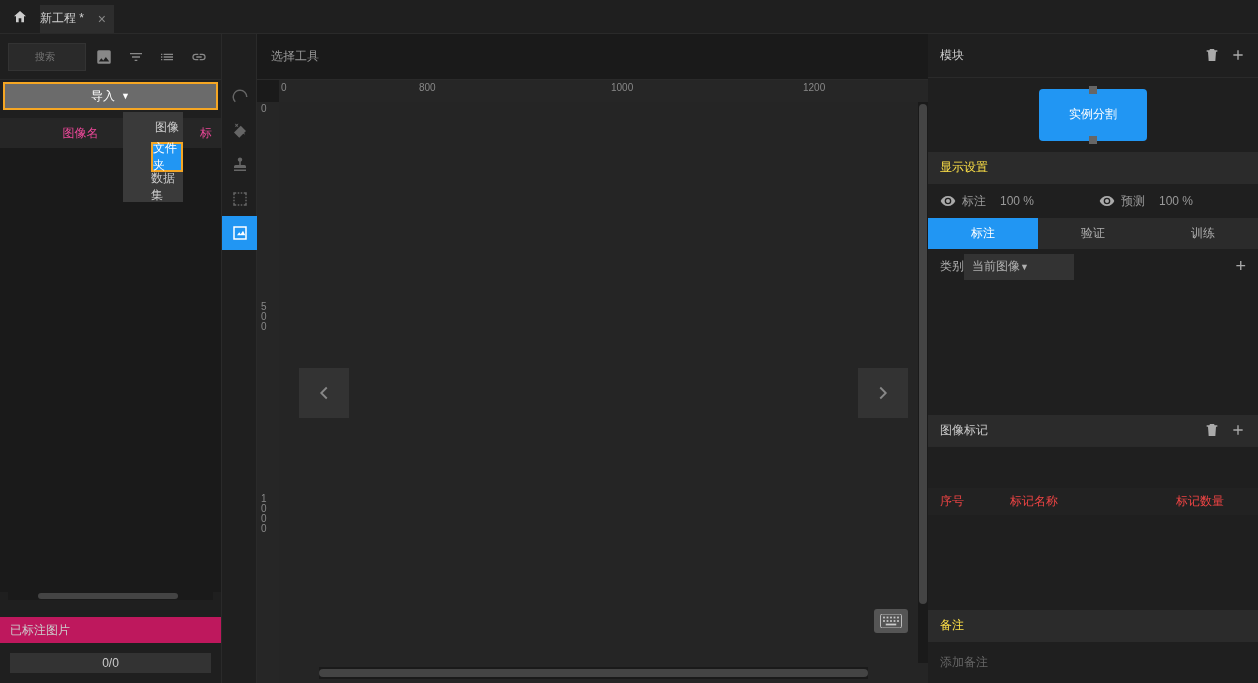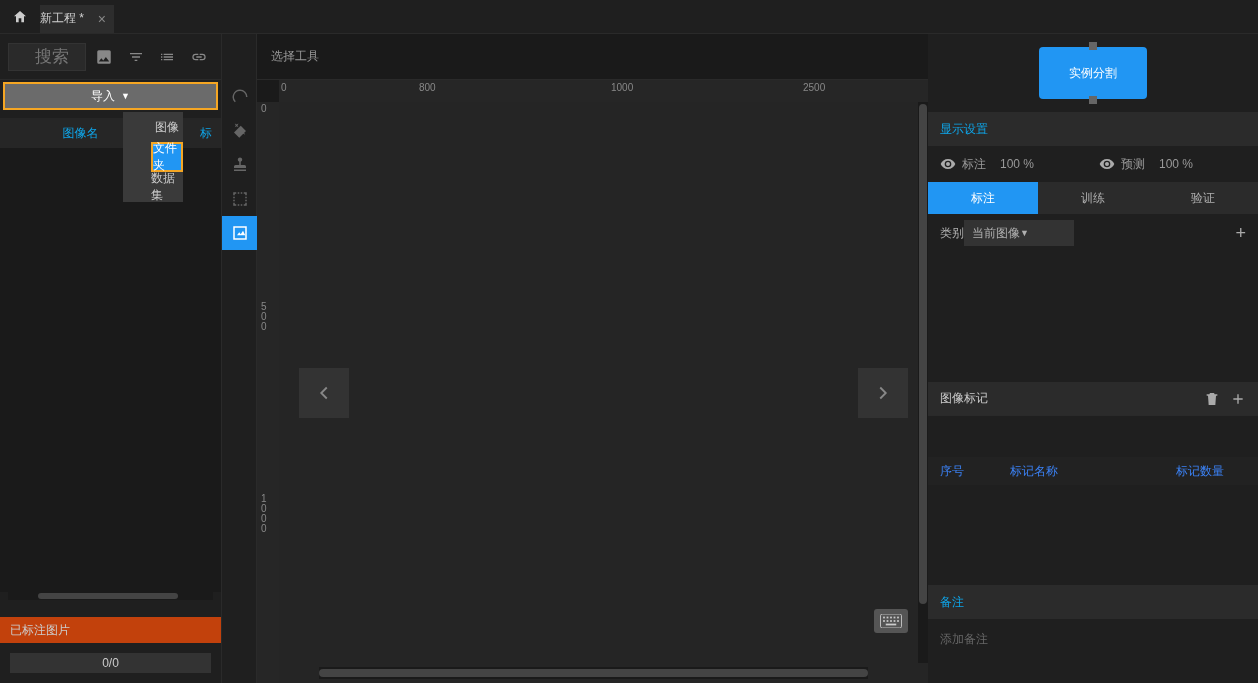--- a/index.html
+++ b/index.html
@@ -76,21 +76,21 @@
       height: 28px;
       padding: 0 6px;
       width: 78px;
       border: 1px solid #333;
     }
     .search-box svg { width: 14px; height: 14px; fill: #aaa; }
     .search-input {
       background: none;
       border: none;
       color: #aaa;
-      font-size: 17px;
+      font-size: 10px;
       width: 48px;
       margin-left: 20px;
       outline: none;
     }
     .toolbar-icon {
       width: 28px;
       height: 28px;
       display: flex;
       align-items: center;
       justify-content: center;
@@ -138,21 +138,21 @@
     .list-header {
       display: flex;
       height: 30px;
       align-items: center;
       background: #262626;
       margin-top: 6px;
     }
     .list-header-col {
       flex: 1;
       text-align: center;
-      color: #0ea5e9;
+      color: #ec4899;
     }
     .list-body {
       flex: 1;
       background: #1a1a1a;
     }
     .hscroll-track {
       height: 8px;
       background: #1a1a1a;
       margin: 0 8px;
       position: relative;
@@ -161,21 +161,21 @@
       position: absolute;
       left: 30px;
       width: 140px;
       height: 6px;
       background: #444;
       border-radius: 3px;
       top: 1px;
     }
 
     .labeled-section {
-      background: #c2410c;
+      background: #be185d;
       height: 26px;
       display: flex;
       align-items: center;
       padding: 0 10px;
       color: #ccc;
       margin-top: 17px;
     }
     .progress-bar {
       height: 20px;
       background: #333;
@@ -368,21 +368,21 @@
     }
     .handle.top { top: 8px; }
     .handle.bottom { bottom: 8px; }
 
     .section-title {
       height: 34px;
       background: #2b2b2b;
       display: flex;
       align-items: center;
       padding: 0 12px;
-      color: #0ea5e9;
+      color: #fde047;
     }
     .visibility-row {
       display: flex;
       height: 36px;
       align-items: center;
       padding: 0 12px;
       gap: 12px;
       color: #999;
     }
     .vis-item { display: flex; align-items: center; gap: 6px; flex: 1; }
@@ -427,21 +427,21 @@
     }
 
     .marks-empty { flex: 1; min-height: 130px; }
 
     .marks-header-row {
       display: flex;
       height: 28px;
       align-items: center;
       padding: 0 12px;
       background: #222;
-      color: #3b82f6;
+      color: #ef4444;
       margin-top: 41px;
     }
     .marks-header-row span:nth-child(1) { width: 70px; }
     .marks-header-row span:nth-child(2) { flex: 1; }
     .marks-header-row span:nth-child(3) { width: 70px; }
 
     .notes-body {
       padding: 12px;
       color: #666;
       flex: 1;
@@ -549,21 +549,21 @@
       </div>
   </div>
 
   <div class="canvas-area">
     <div class="canvas-header">选择工具</div>
 
     <div class="ruler-h">
       <span class="ruler-h-tick" style="left:2px">0</span>
       <span class="ruler-h-tick" style="left:140px">800</span>
       <span class="ruler-h-tick" style="left:332px">1000</span>
-      <span class="ruler-h-tick" style="left:524px">2500</span>
+      <span class="ruler-h-tick" style="left:524px">1200</span>
     </div>
 
     <div class="canvas-body">
       <div class="ruler-v">
         <span class="ruler-v-tick" style="top:2px">0</span>
         <div class="ruler-v-tick" style="top:200px">
             <span>5</span>
             <span>0</span>
             <span>0</span>
           </div>
@@ -605,20 +605,31 @@
             <div class="canvas-hscroll-thumb"></div>
           </div>
       </div>
       <div class="vscroll-track">
           <div class="vscroll-thumb"></div>
         </div>
     </div>
   </div>
 
   <div class="right-sidebar">
+    <div class="panel-header">
+      <span>模块</span>
+      <div class="panel-header-icons">
+        <svg viewBox="0 0 24 24">
+            <path d="M6 7h12l-1 14H7L6 7zm3-4h6l1 2h4v2H4V5h4l1-2z"></path>
+          </svg>
+        <svg viewBox="0 0 24 24">
+            <path d="M19 13h-6v6h-2v-6H5v-2h6V5h2v6h6v2z"></path>
+          </svg>
+      </div>
+    </div>
     <div class="module-chip-area">
       <div class="handle top"></div>
       <div class="module-chip">实例分割</div>
       <div class="handle bottom"></div>
     </div>
 
     <div class="section-title">显示设置</div>
     <div class="visibility-row">
       <div class="vis-item">
         <svg viewBox="0 0 24 24">
@@ -631,22 +642,22 @@
         <svg viewBox="0 0 24 24">
             <path d="M12 4.5C7 4.5 2.73 7.61 1 12c1.73 4.39 6 7.5 11 7.5s9.27-3.11 11-7.5c-1.73-4.39-6-7.5-11-7.5zm0 12.5a5 5 0 110-10 5 5 0 010 10zm0-8a3 3 0 100 6 3 3 0 000-6z"></path>
           </svg>
         <span>预测</span>
         <span style="margin-left:8px">100 %</span>
       </div>
     </div>
 
     <div class="tab-row">
       <div class="tab-row-item active">标注</div>
+      <div class="tab-row-item">验证</div>
       <div class="tab-row-item">训练</div>
-      <div class="tab-row-item">验证</div>
     </div>
 
     <div class="category-row">
       <span>类别</span>
       <div class="dropdown">
         <span>当前图像</span>
         <span style="font-size:9px">▼</span>
       </div>
       <span class="plus-btn">+</span>
     </div>

